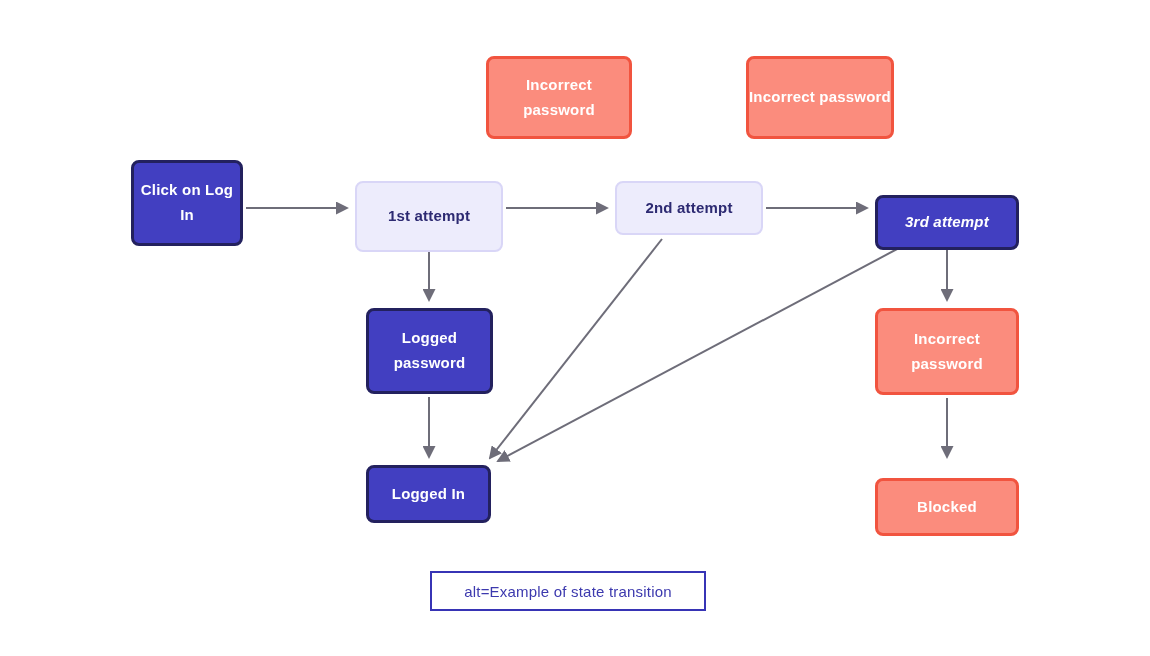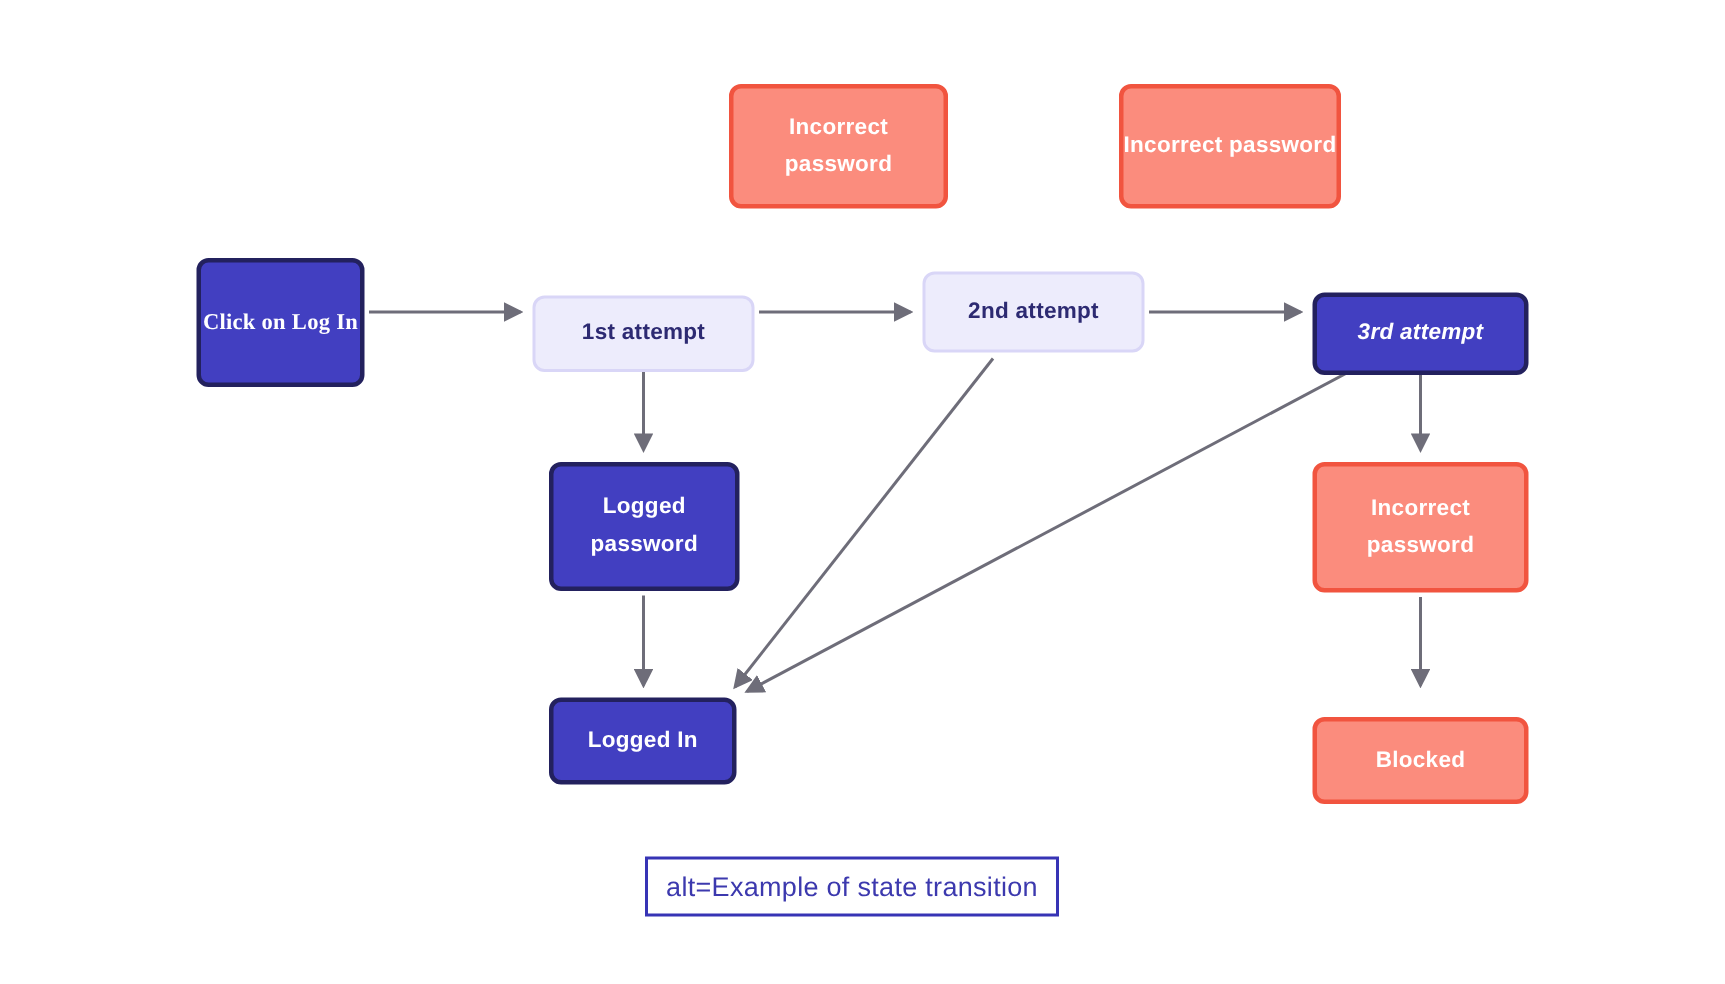--- a/index.html
+++ b/index.html
@@ -45,41 +45,41 @@
     background: #edecfc;
     border: 2px solid #d9d6f7;
     color: #2d2a72;
   }
   .node.salmon {
     background: #fb8c7d;
     border: 3px solid #f1543f;
     color: #ffffff;
   }
   
-  .pos-click-login      { left: 131px; top: 172px; width: 112px; height: 86px; font-family: Liberation Serif, serif; }
-  .pos-attempt1         { left: 355px; top: 181px; width: 148px; height: 51px; margin-top: 16px; }
+  .pos-click-login      { left: 131px; top: 160px; width: 112px; height: 86px; }
+  .pos-attempt1         { left: 355px; top: 181px; width: 148px; height: 71px; }
   .pos-attempt2         { left: 615px; top: 181px; width: 148px; height: 54px; }
   .pos-attempt3         { left: 875px; top: 195px; width: 144px; height: 55px; font-style: italic; }
   .pos-incorrect-top1   { left: 486px; top:  56px; width: 146px; height: 83px; }
   .pos-incorrect-top2   { left: 746px; top:  56px; width: 148px; height: 83px; }
   .pos-correct-password { left: 366px; top: 308px; width: 127px; height: 86px; }
   .pos-logged-in        { left: 366px; top: 465px; width: 125px; height: 58px; }
   .pos-incorrect-right  { left: 875px; top: 308px; width: 144px; height: 87px; }
   .pos-blocked          { left: 875px; top: 465px; width: 144px; height: 58px; margin-top: 13px; }
   .caption {
     position: absolute;
     box-sizing: border-box;
     left: 430px; top: 571px; width: 276px; height: 40px;
     background: #ffffff;
     border: 2px solid #3734b5;
     color: #3c39ae;
     display: flex;
     align-items: center;
     justify-content: center;
-    font-size: 18px;
+    font-size: 15px;
     font-weight: 500;
     letter-spacing: .2px;
   }
 </style>
 </head>
 <body>
 
 <div class="canvas">
 
   <svg class="arrows" viewBox="0 0 1150 656" xmlns="http://www.w3.org/2000/svg">

